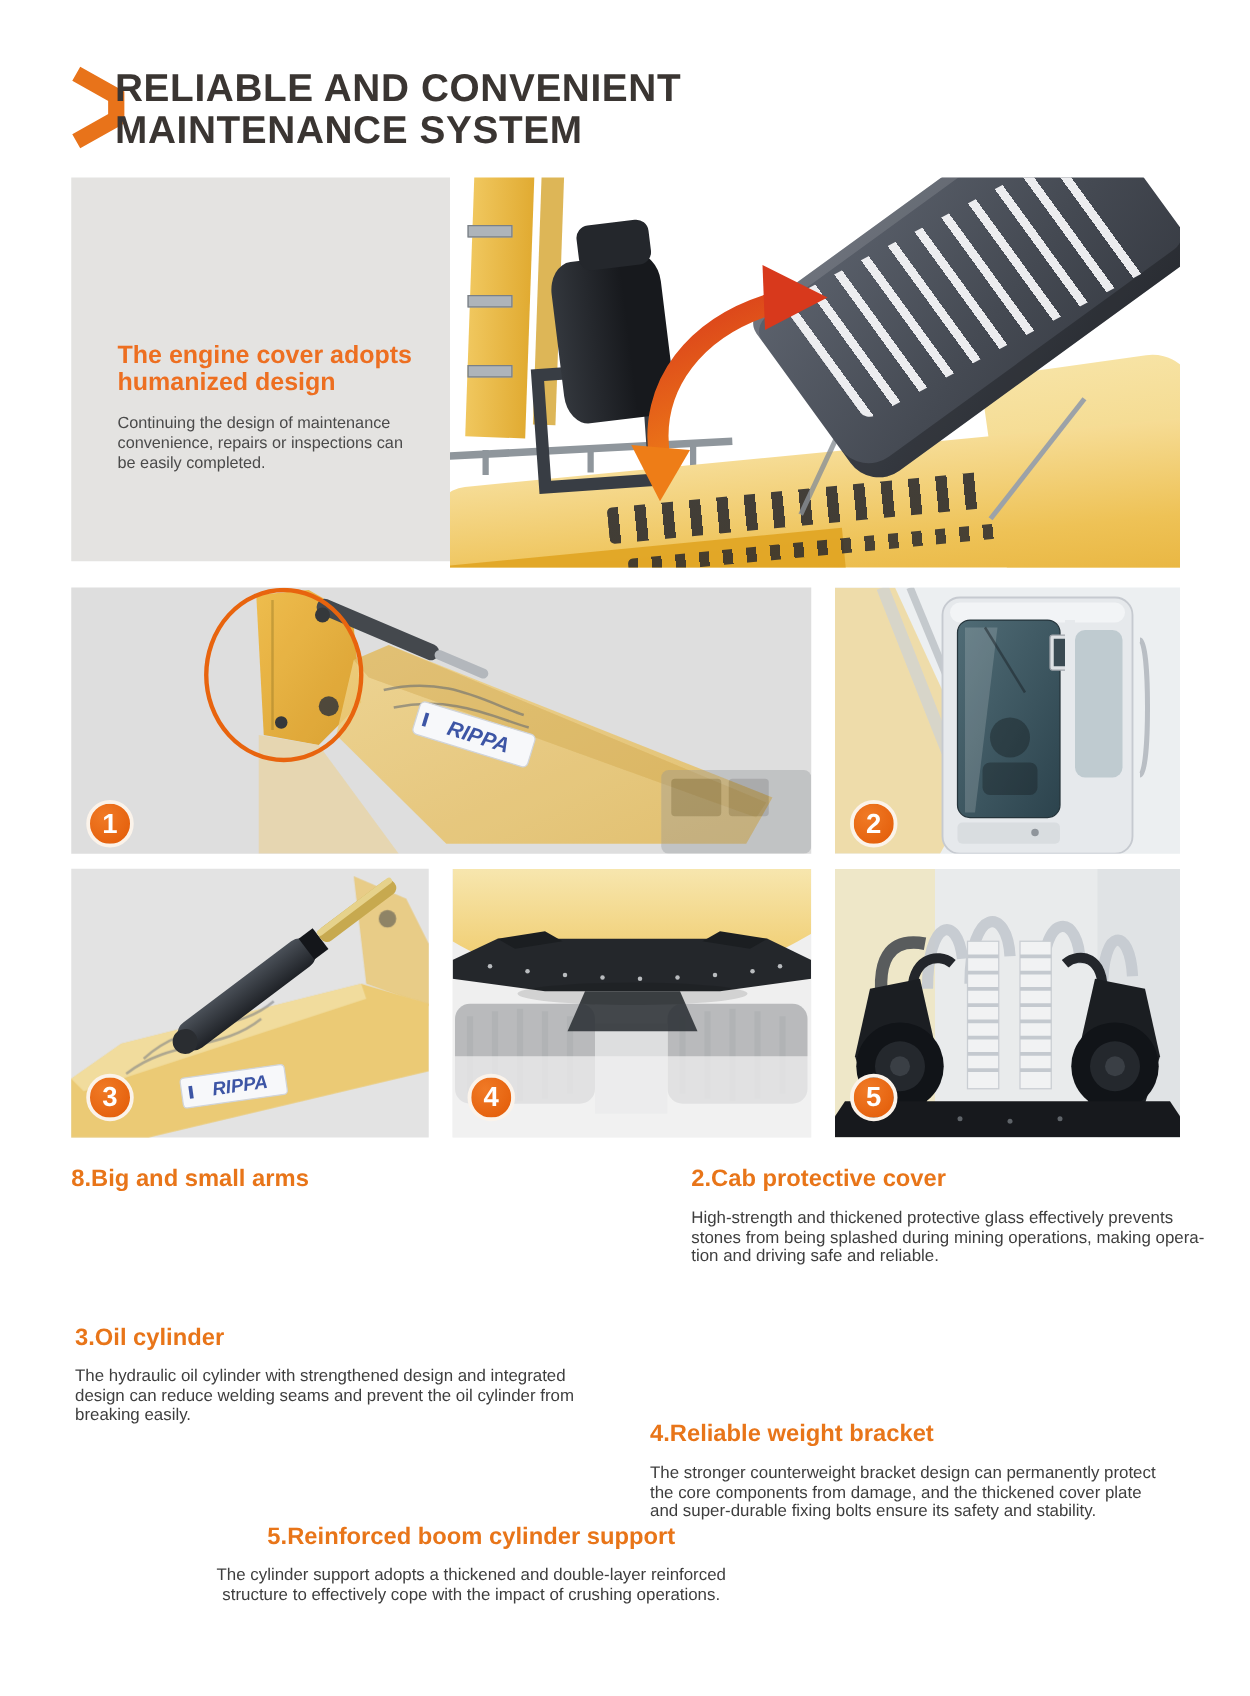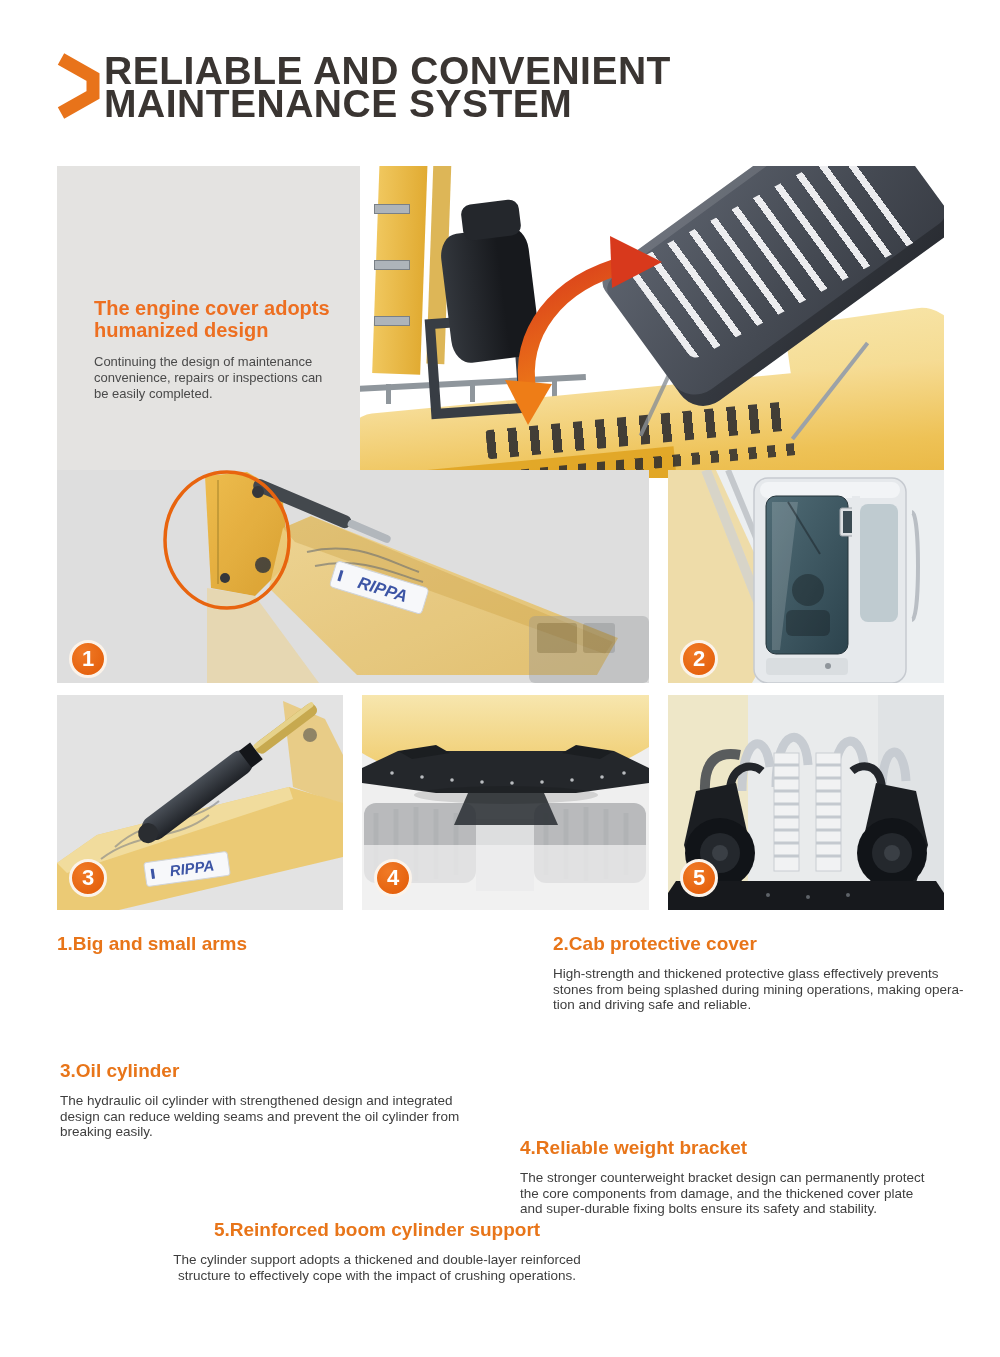--- a/index.html
+++ b/index.html
@@ -4,25 +4,25 @@
 <style>
   * { margin:0; padding:0; box-sizing:border-box; }
   html,body { background:#ffffff; }
   .page {
     position:relative; width:1000px; height:1357px; background:#ffffff;
     font-family:"Liberation Sans", sans-serif; overflow:hidden; margin:0 auto;
   }
   
   .hdr-icon { position:absolute; left:55px; top:50px; }
   .page-title {
-    position:absolute; left:104px; top:54px;
-    font-size:39px; font-weight:bold; color:#3A3532; line-height:33px; letter-spacing:.5px;
+    position:absolute; left:92px; top:54px;
+    font-size:31px; font-weight:bold; color:#3A3532; line-height:33px; letter-spacing:.5px;
   }
   
-  .hero { position:absolute; left:57px; top:166px; width:887px; height:312px;padding-left:36px; }
+  .hero { position:absolute; left:57px; top:142px; width:887px; height:312px;padding-left:36px; }
   .hero-gray { position:absolute; left:0; top:0; width:303px; height:307px; background:#E4E3E1; }
   .hero-text { position:absolute; left:37px; top:131px; width:260px; }
   .hero-heading { font-size:20px; font-weight:bold; color:#ED6F21; line-height:22px; }
   .hero-body { margin-top:13px; font-size:13px; color:#4A4A4A; line-height:16px; white-space:pre-line; }
   .hero-photo { position:absolute; left:303px; top:0; width:584px; height:312px; background:#fff; overflow:hidden; }
   .hp-rail { position:absolute; left:-4px; top:214px; width:230px; height:6px; background:#8F969C; transform:rotate(-3deg); }
   .hp-post { position:absolute; width:5px; height:20px; background:#8F969C; top:218px; }
   .hp-boom1 { position:absolute; left:16px; top:-12px; width:48px; height:220px; background:linear-gradient(90deg,#F0C75E,#E1AB32); transform:rotate(2deg); }
   .hp-boom2 { position:absolute; left:70px; top:-12px; width:18px; height:210px; background:#D9AE45; transform:rotate(2deg); opacity:.9; }
   .hp-clamp { position:absolute; left:14px; width:36px; height:10px; background:#AEB4BA; border:1px solid #7A8086; }
@@ -294,21 +294,21 @@
       <circle cx="224" cy="158" r="8" fill="#3A3F45"></circle>
       <polygon points="8,186 268,186 276,198 276,215 0,215 0,198" fill="#17191D"></polygon>
       <circle cx="100" cy="200" r="2" fill="#5E6368"></circle>
         <circle cx="140" cy="202" r="2" fill="#5E6368"></circle>
         <circle cx="180" cy="200" r="2" fill="#5E6368"></circle>
     </svg>
     <div class="badge">5</div>
   </div>
 
   <div class="feature f1">
-    <h3>1.Big and small arms</h3>
+    <h3>8.Big and small arms</h3>
   </div>
   <div class="feature f2">
     <h3>2.Cab protective cover</h3>
     <p>High-strength and thickened protective glass effectively prevents
 stones from being splashed during mining operations, making opera-
 tion and driving safe and reliable.</p>
   </div>
   <div class="feature f3">
     <h3>3.Oil cylinder</h3>
     <p>The hydraulic oil cylinder with strengthened design and integrated

